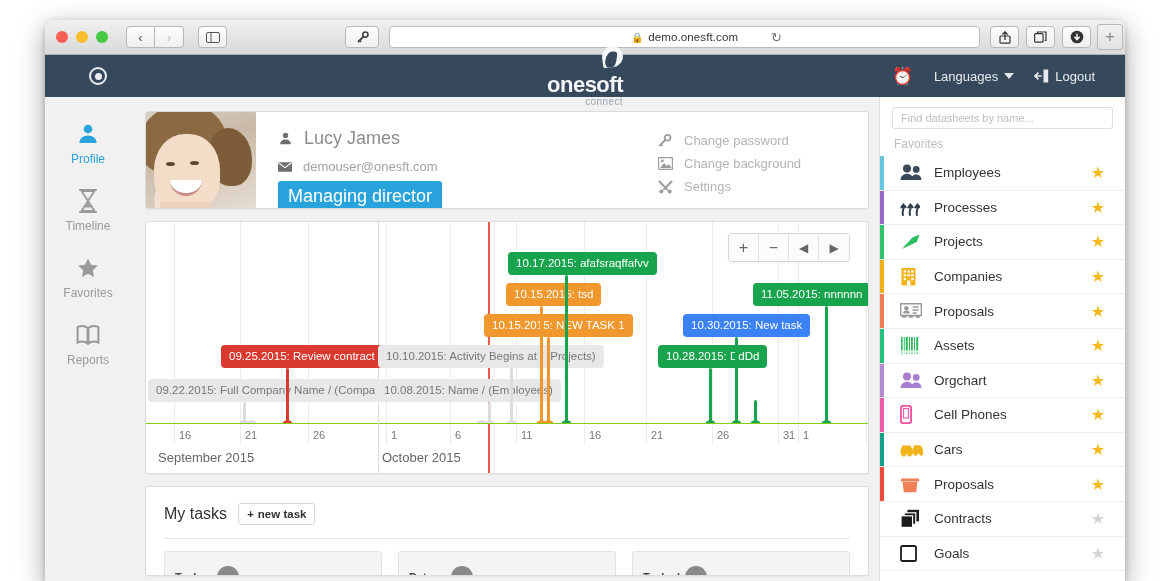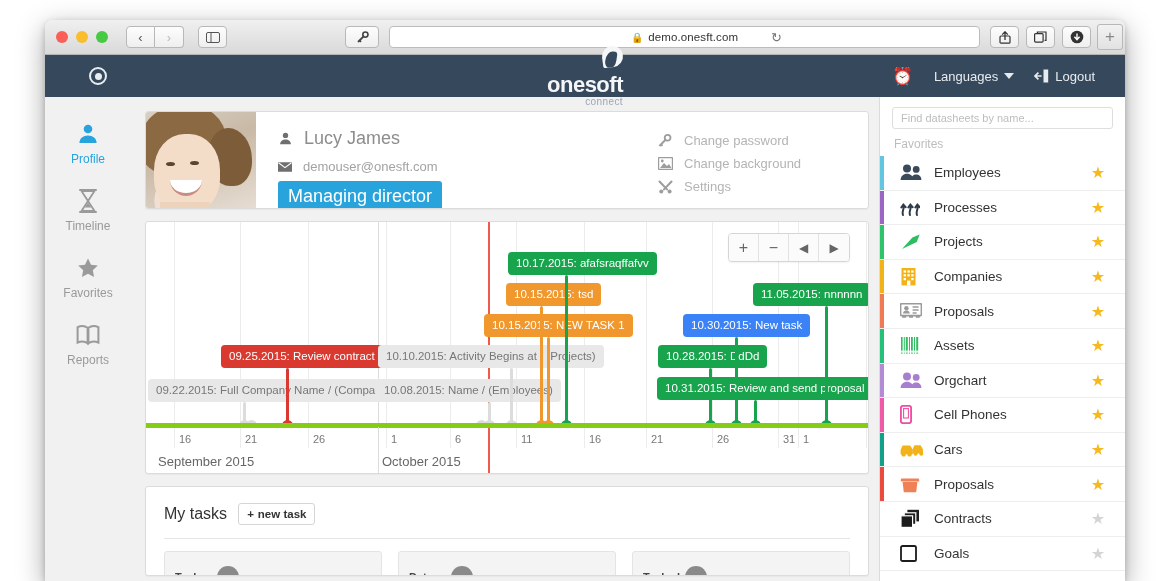--- a/index.html
+++ b/index.html
@@ -199,21 +199,21 @@
   .tl-dot { position: absolute; width: 11px; height: 11px; border-radius: 50%; }
   .tl-label {
     position: absolute; height: 23px; line-height: 23px;
     border-radius: 4px; font-size: 11.5px; padding: 0 8px;
     white-space: nowrap; color: #fff;
   }
   .tl-label.gray { background: #e8e8e8; color: #777; }
 
   #tl-axis {
     position: absolute; left: 0; right: 0; bottom: 0; height: 50px;
-    border-top: 5px solid #84cc16;
+    border-top: 1px solid #84cc16;
   }
   .axis-tick { position: absolute; top: 5px; font-size: 11px; color: #777; }
   .axis-month { position: absolute; top: 26px; font-size: 13px; color: #666; }
   .axis-month-sep { position: absolute; top: -1px; bottom: 0; width: 1px; background: #dcdcdc; }
 
   #tl-zoom-controls {
     position: absolute; right: 18px; top: 11px; z-index: 5;
     display: flex; background: #fafafa; border: 1px solid #d5d5d5;
     border-radius: 4px; overflow: hidden;
     box-shadow: 0 1px 2px rgba(0,0,0,.05);
@@ -520,21 +520,20 @@
             <div class="tl-stem" style="left: 419px; top: 53px; height: 147px; background: rgb(23, 164, 76);"></div>
             <div class="tl-label" style="left: 362px; top: 30px; background: rgb(23, 164, 76);">10.17.2015: afafsraqffafvv</div>
             <div class="tl-dot" style="left: 415px; top: 198px; background: rgb(23, 164, 76);"></div>
             <div class="tl-stem" style="left: 563px; top: 146px; height: 54px; background: rgb(23, 164, 76);"></div>
             <div class="tl-label" style="left: 512px; top: 123px; background: rgb(23, 164, 76);">10.28.2015: DdDd</div>
             <div class="tl-dot" style="left: 559px; top: 198px; background: rgb(23, 164, 76);"></div>
             <div class="tl-stem" style="left: 589px; top: 115px; height: 85px; background: rgb(23, 164, 76);"></div>
             <div class="tl-label" style="left: 537px; top: 92px; background: #3b82f6;">10.30.2015: New task</div>
             <div class="tl-dot" style="left: 585px; top: 198px; background: rgb(23, 164, 76);"></div>
             <div class="tl-stem" style="left: 608px; top: 178px; height: 22px; background: rgb(23, 164, 76);"></div>
-            <div class="tl-label" style="left: 511px; top: 155px; background: rgb(23, 164, 76);">10.31.2015: Review and send proposal</div>
             <div class="tl-dot" style="left: 604px; top: 198px; background: rgb(23, 164, 76);"></div>
             <div class="tl-stem" style="left: 679px; top: 84px; height: 116px; background: rgb(23, 164, 76);"></div>
             <div class="tl-label" style="left: 607px; top: 61px; background: rgb(23, 164, 76); text-align: right;">11.05.2015: nnnnnn</div>
             <div class="tl-dot" style="left: 675px; top: 198px; background: rgb(23, 164, 76);"></div>
             <div class="tl-dot" style="left: 100px; top: 198px; background: rgb(220, 220, 220);"></div>
             <div class="tl-dot" style="left: 330px; top: 198px; background: rgb(220, 220, 220);"></div>
           </div>
         <div id="tl-axis">
             <div class="axis-tick" style="left: 33px;">16</div>
             <div style="position: absolute; top: 0px; height: 20px; width: 1px; background: rgb(236, 236, 236); left: 28px;"></div>

